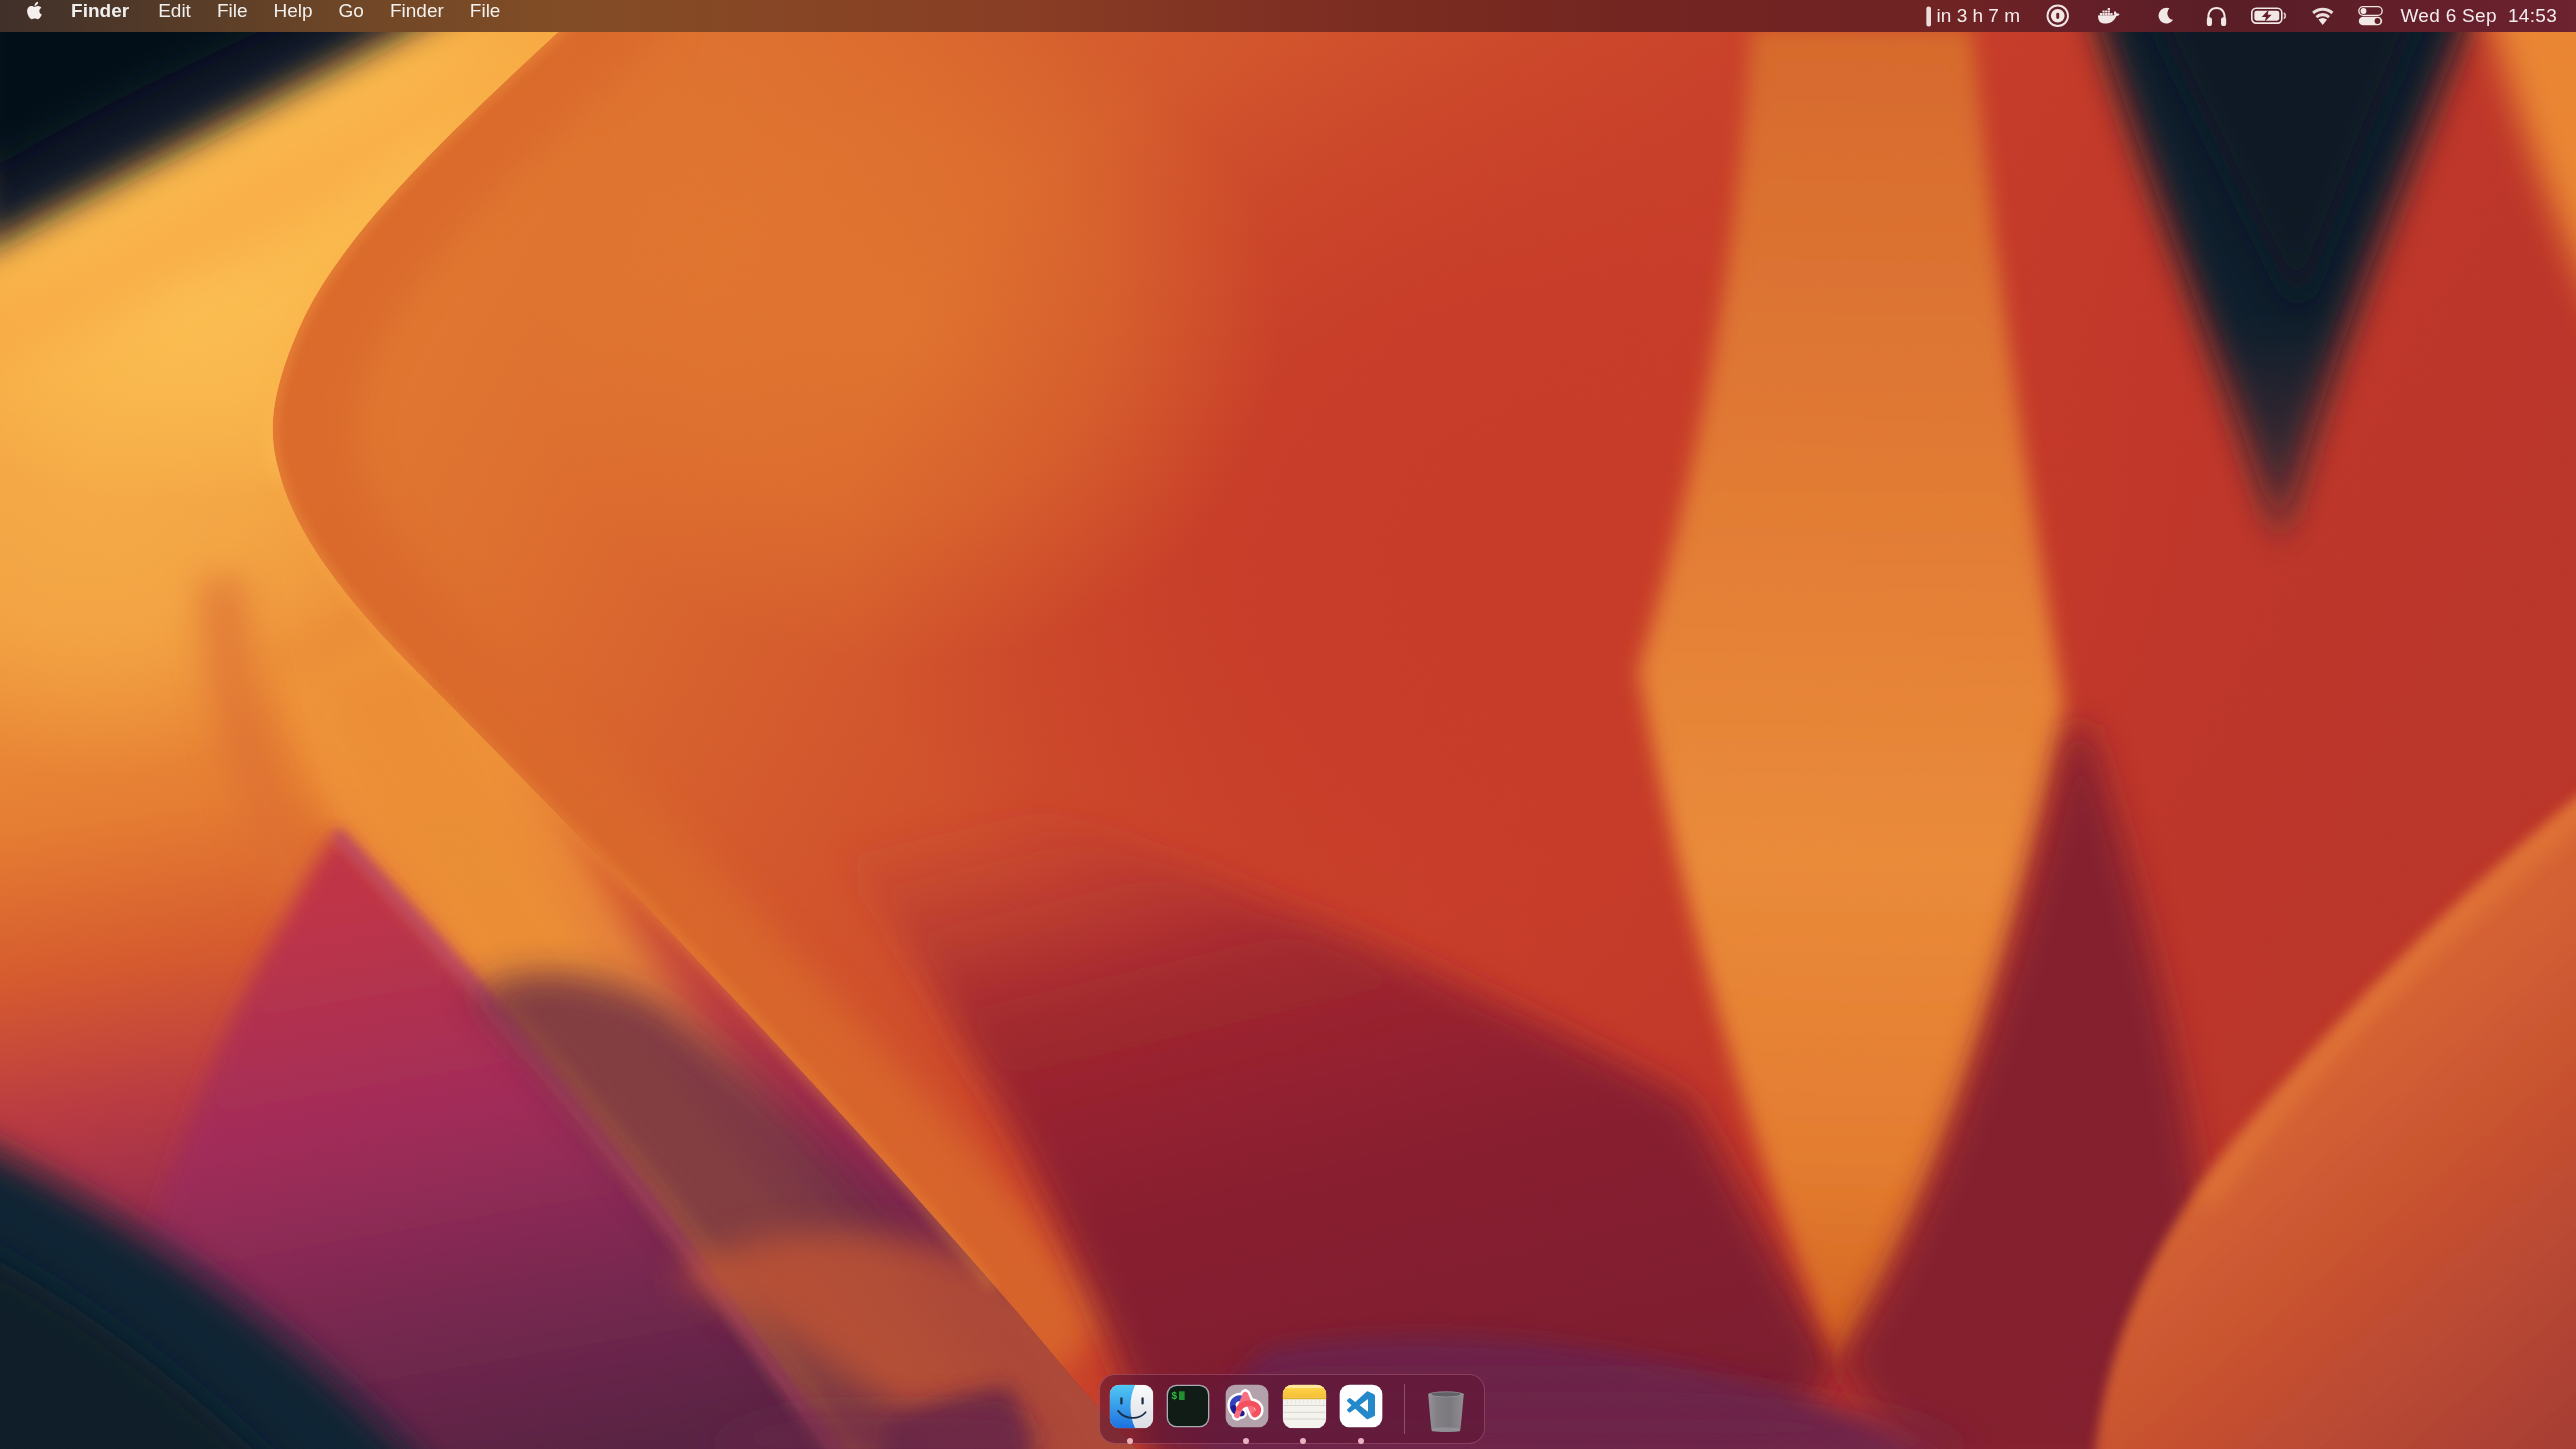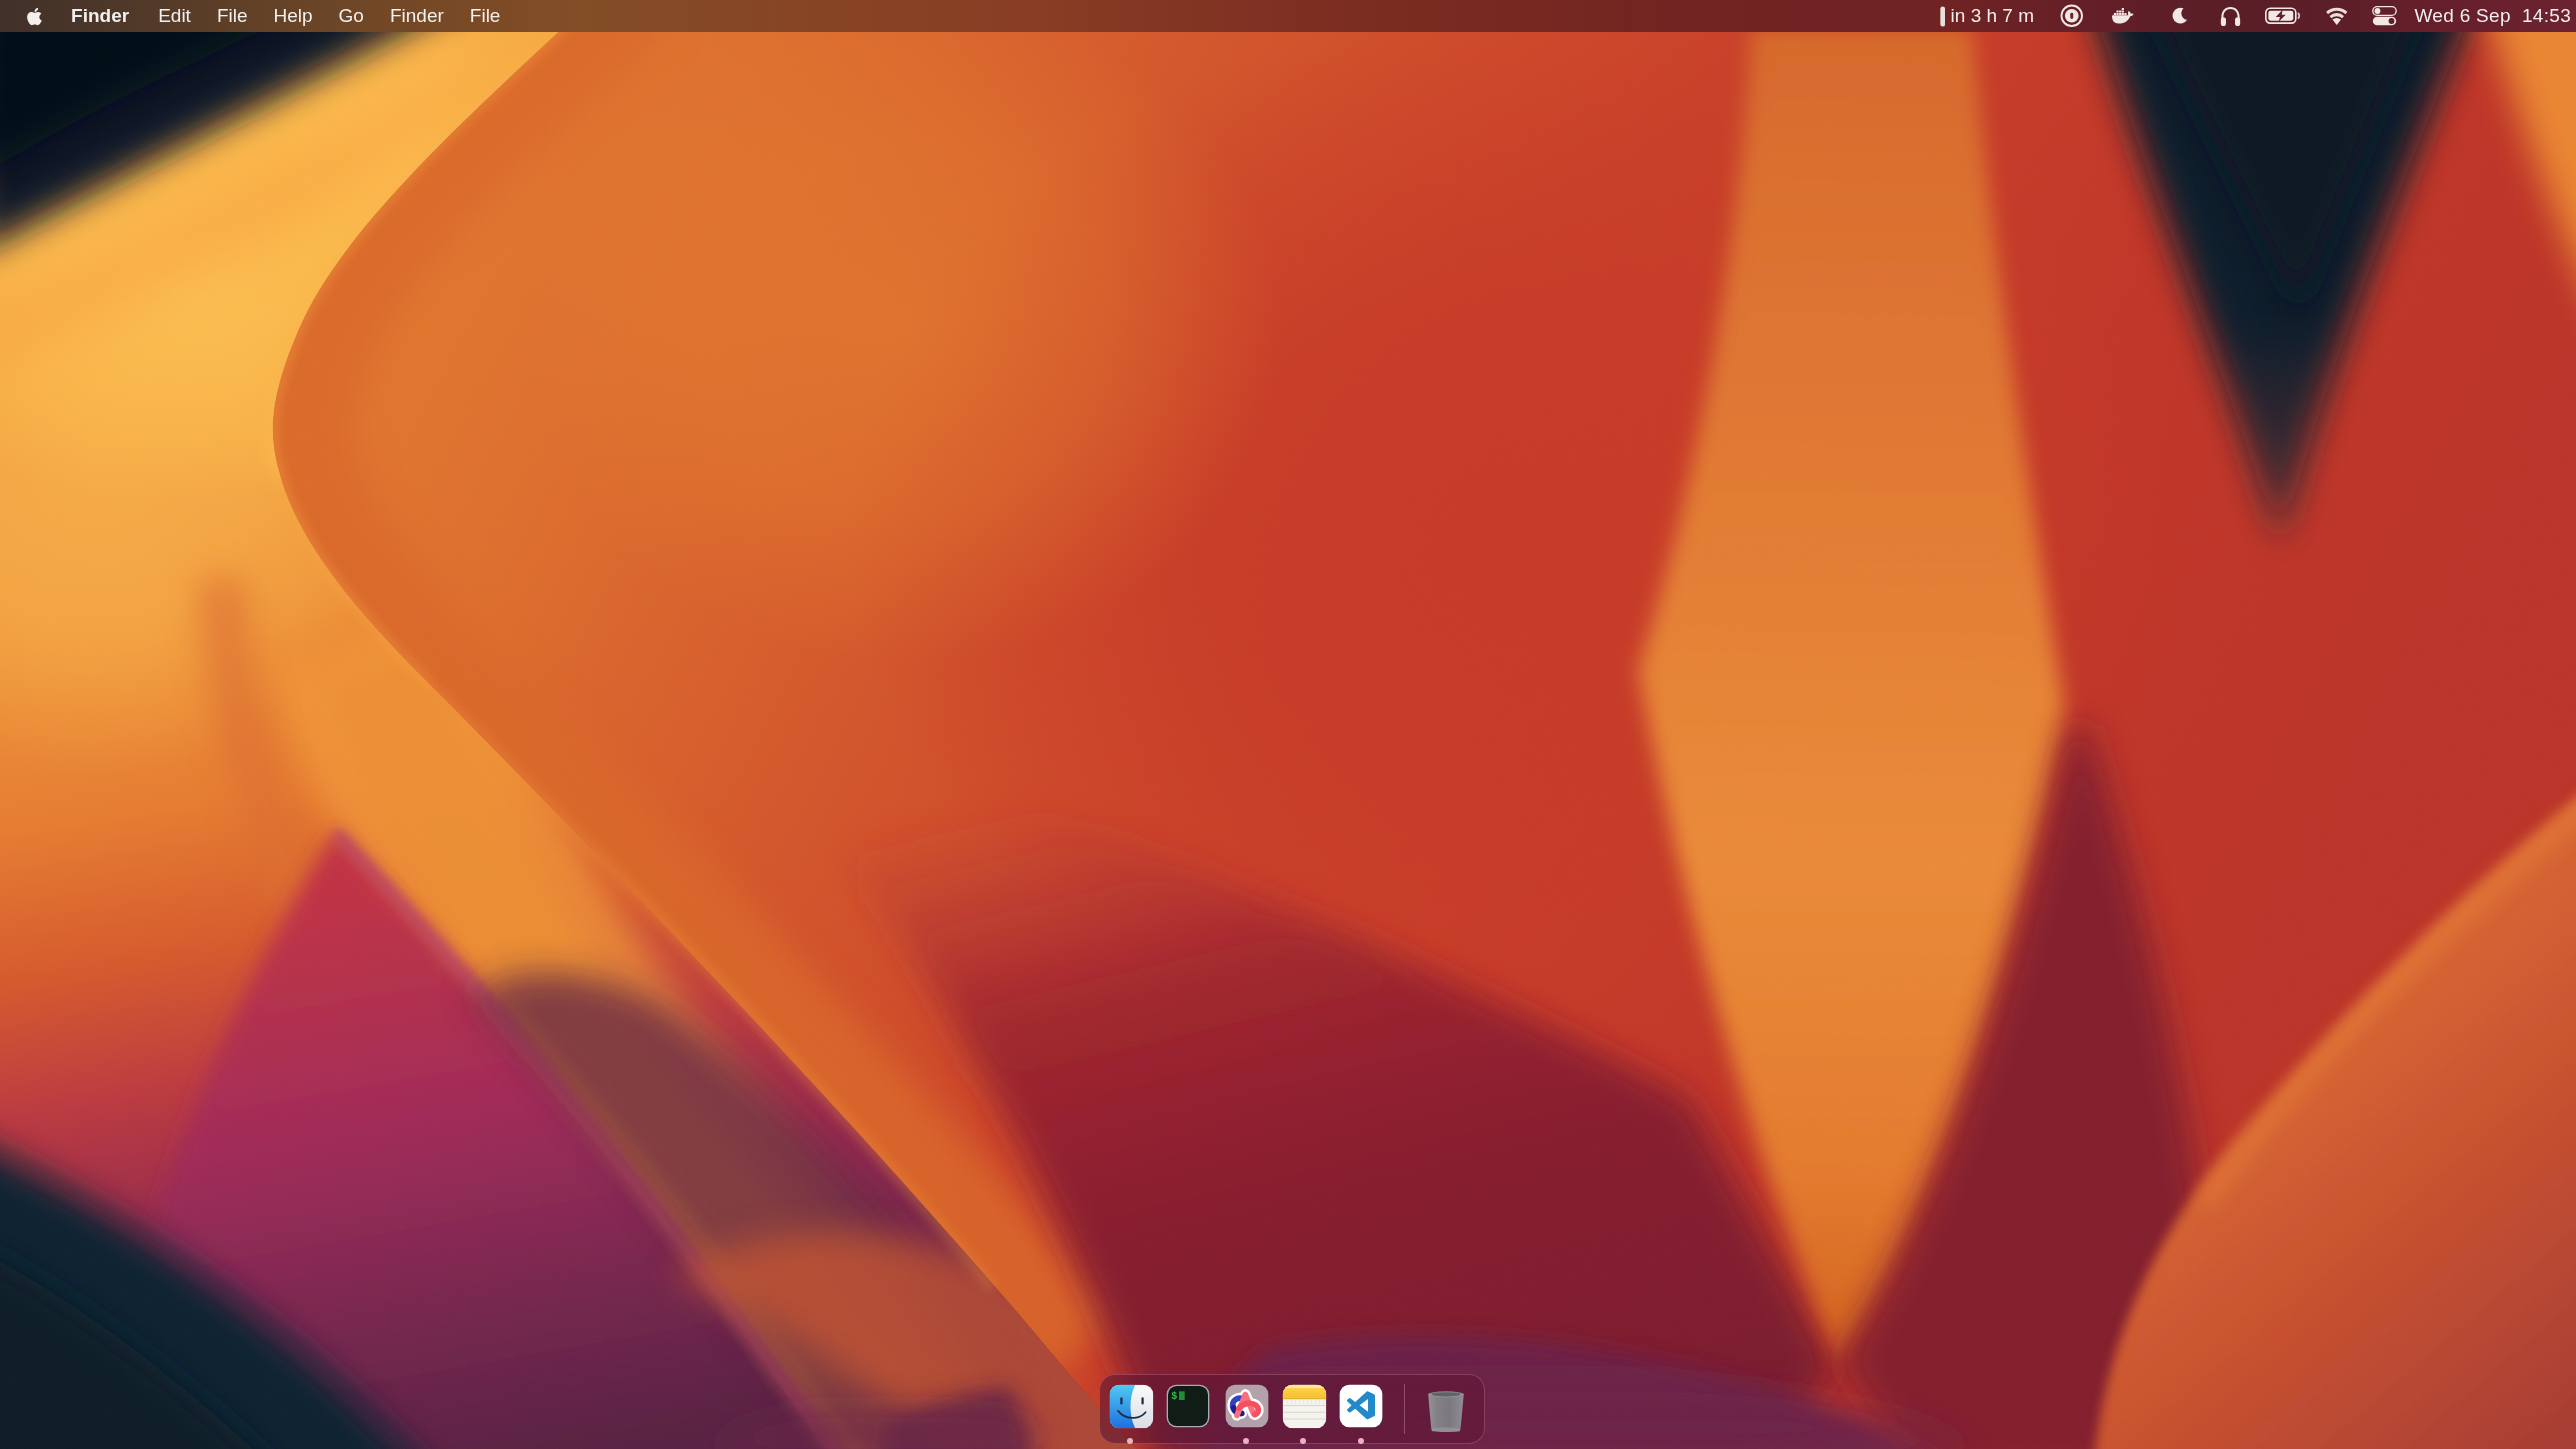--- a/index.html
+++ b/index.html
@@ -5,27 +5,27 @@
   html,body{margin:0;padding:0;width:2576px;height:1449px;overflow:hidden;background:#c23a28;
     font-family:"Liberation Sans", sans-serif;}
   #wall{position:absolute;left:0;top:0;width:2576px;height:1449px;}
   
   #menubar{position:absolute;left:0;top:0;width:2576px;height:32px;
     background:linear-gradient(to right,
       #40302a 0%, #533a28 6%, #6d4627 13%, #824d26 22%, #874625 30%,
       #883d24 40%, #7f2f22 50%, #782a20 57%, #722521 64%, #702322 70%,
       #6f2323 76%, #641f28 81%, #5a1e27 86%, #5c1e28 90%, #641f2a 94%, #6d2330 100%);
     display:flex;align-items:center;color:rgba(255,255,255,.92);font-size:19px;}
-  #menubar .left{display:flex;align-items:center;height:100%;}
+  #menubar .left{display:flex;align-items:flex-start;height:100%;}
   #menubar .right{display:flex;align-items:center;height:100%;margin-left:auto;}
   .mitem{padding:0 13px;}
   .finder{font-weight:700;padding:0 16px;}
   .apple{margin-left:27px;margin-right:10.7px;display:flex;align-items:center;}
   .ritem{display:flex;align-items:center;}
-  #clock{margin-right:5px;margin-left:17.4px;letter-spacing:0.3px;}
+  #clock{margin-right:19px;margin-left:17.4px;letter-spacing:0.3px;}
   
   #dock{position:absolute;left:1099px;top:1374px;width:386px;height:70px;
     background:rgba(95,22,52,.60);border:1px solid rgba(255,170,200,.25);border-radius:16px;box-sizing:border-box;}
   .dicon{position:absolute;top:8.7px;}
   .dsep{position:absolute;left:304px;top:9.4px;width:1px;height:50px;background:rgba(255,215,228,.28);}
   .dot{position:absolute;top:1438px;width:6px;height:6px;border-radius:50%;background:rgba(255,205,215,.85);}
 </style>
 </head>
 <body>
 <svg id="wall" viewBox="0 0 3840 2160" preserveAspectRatio="none">

